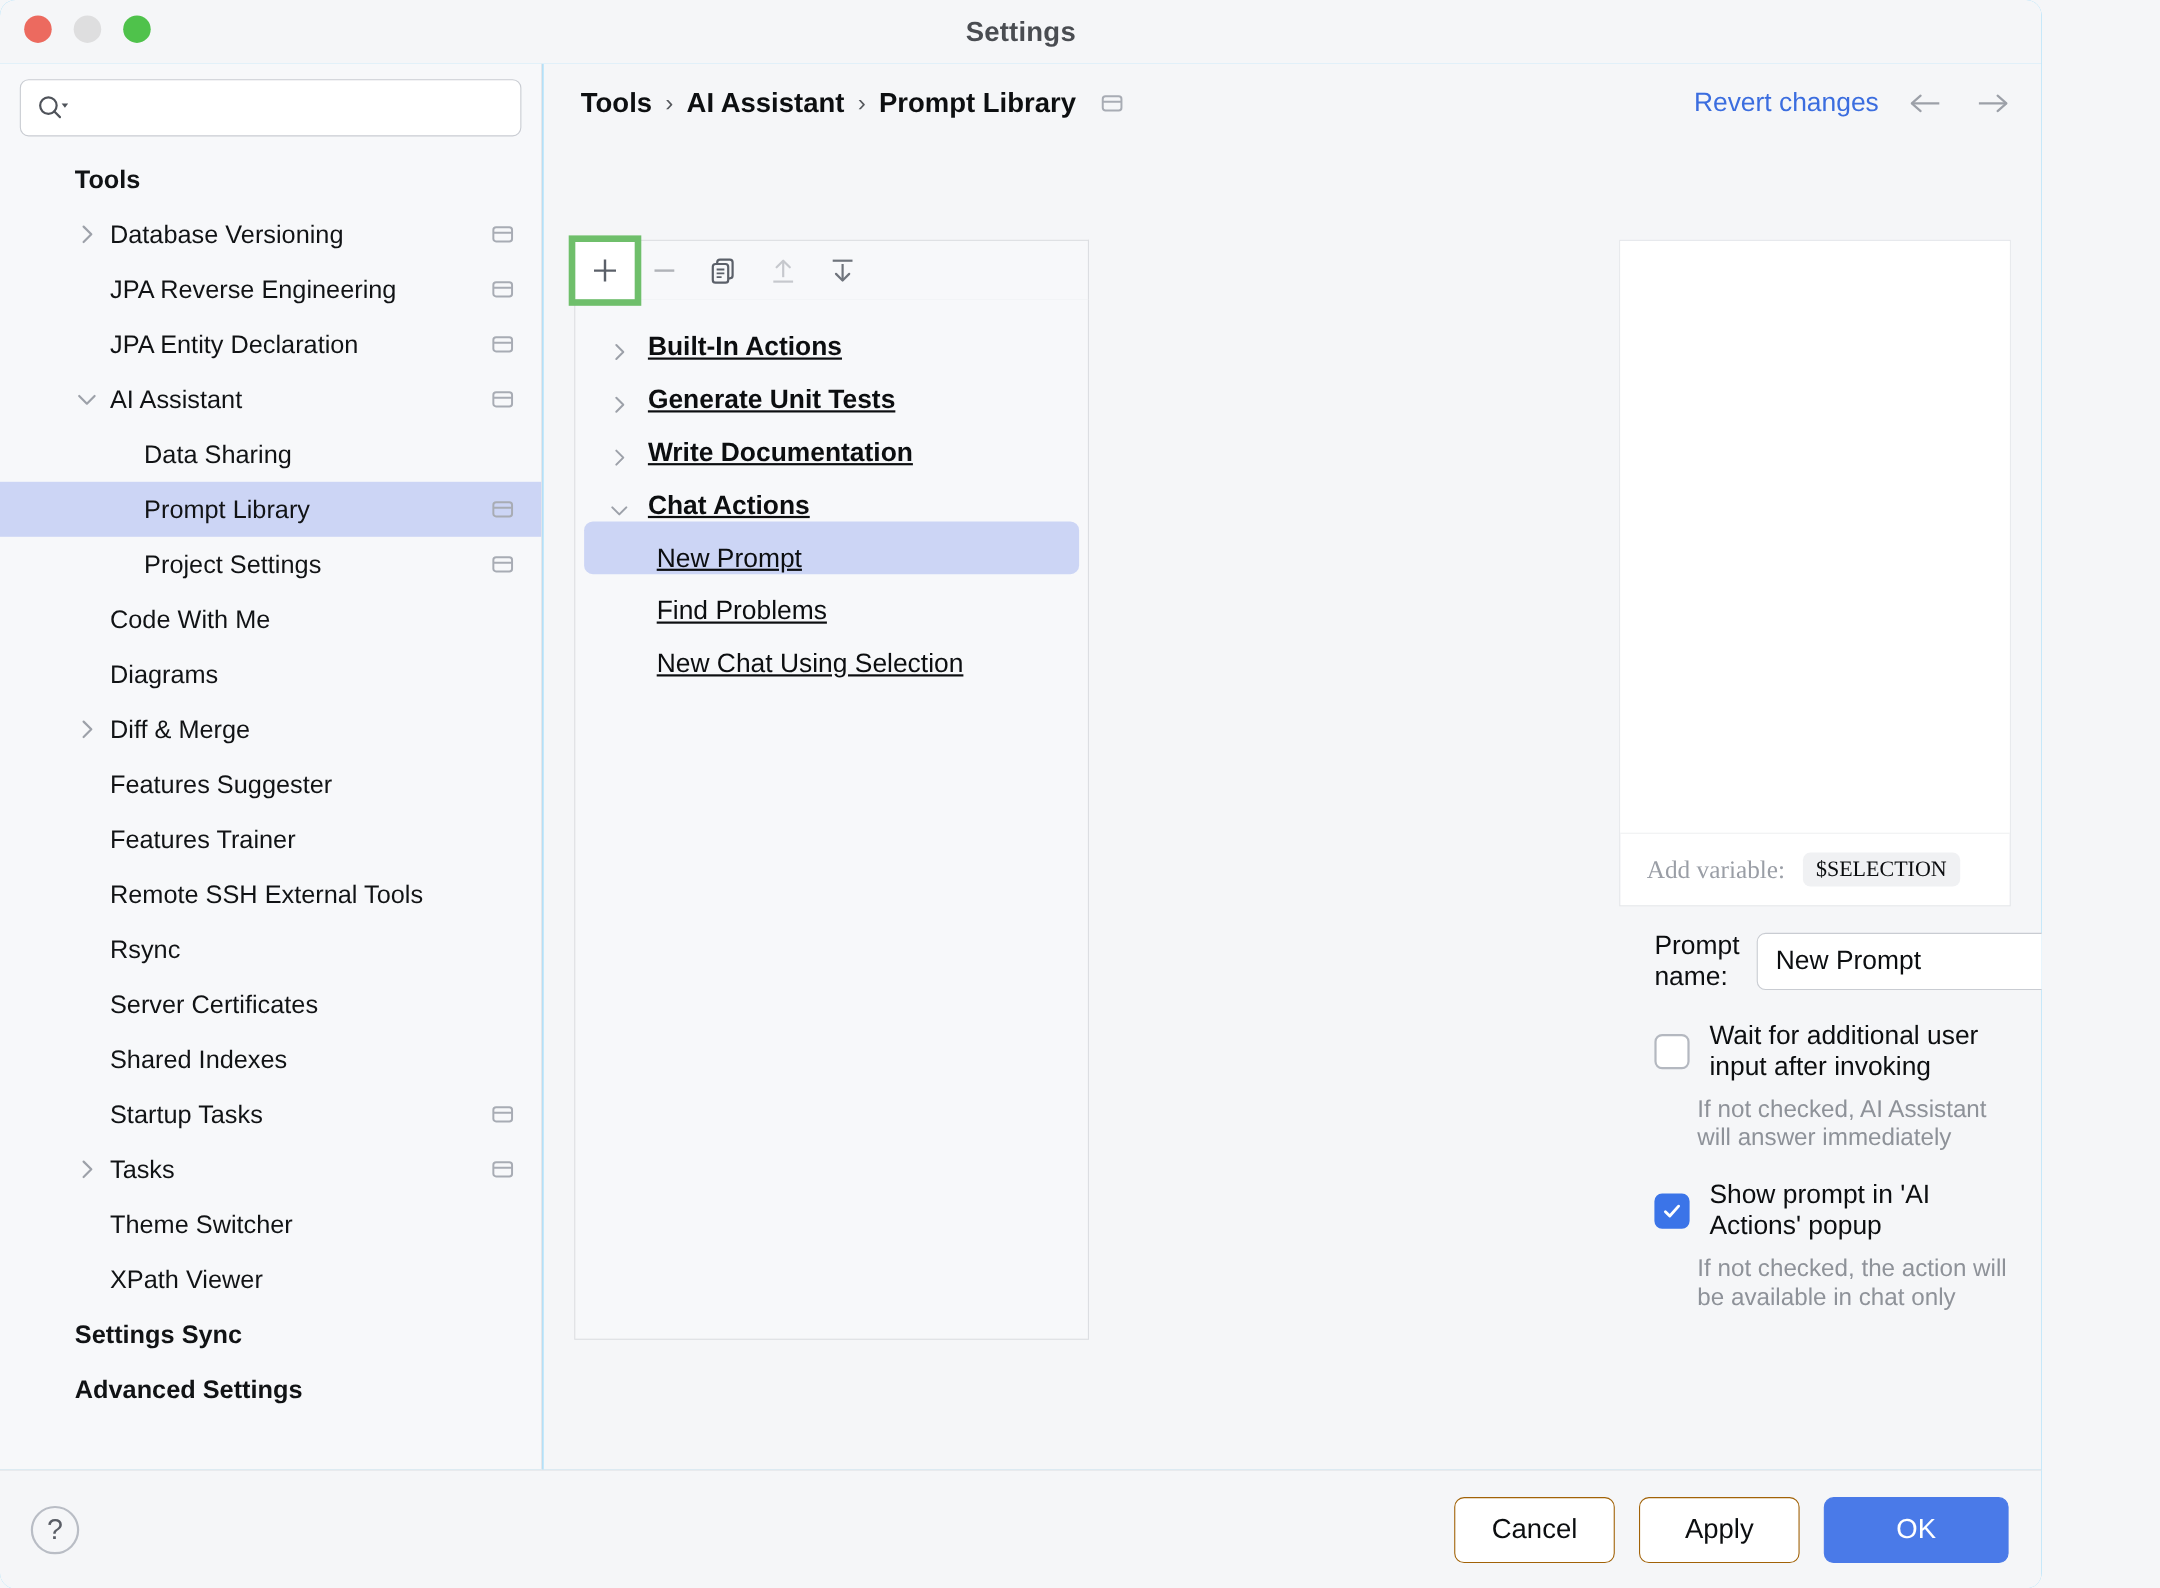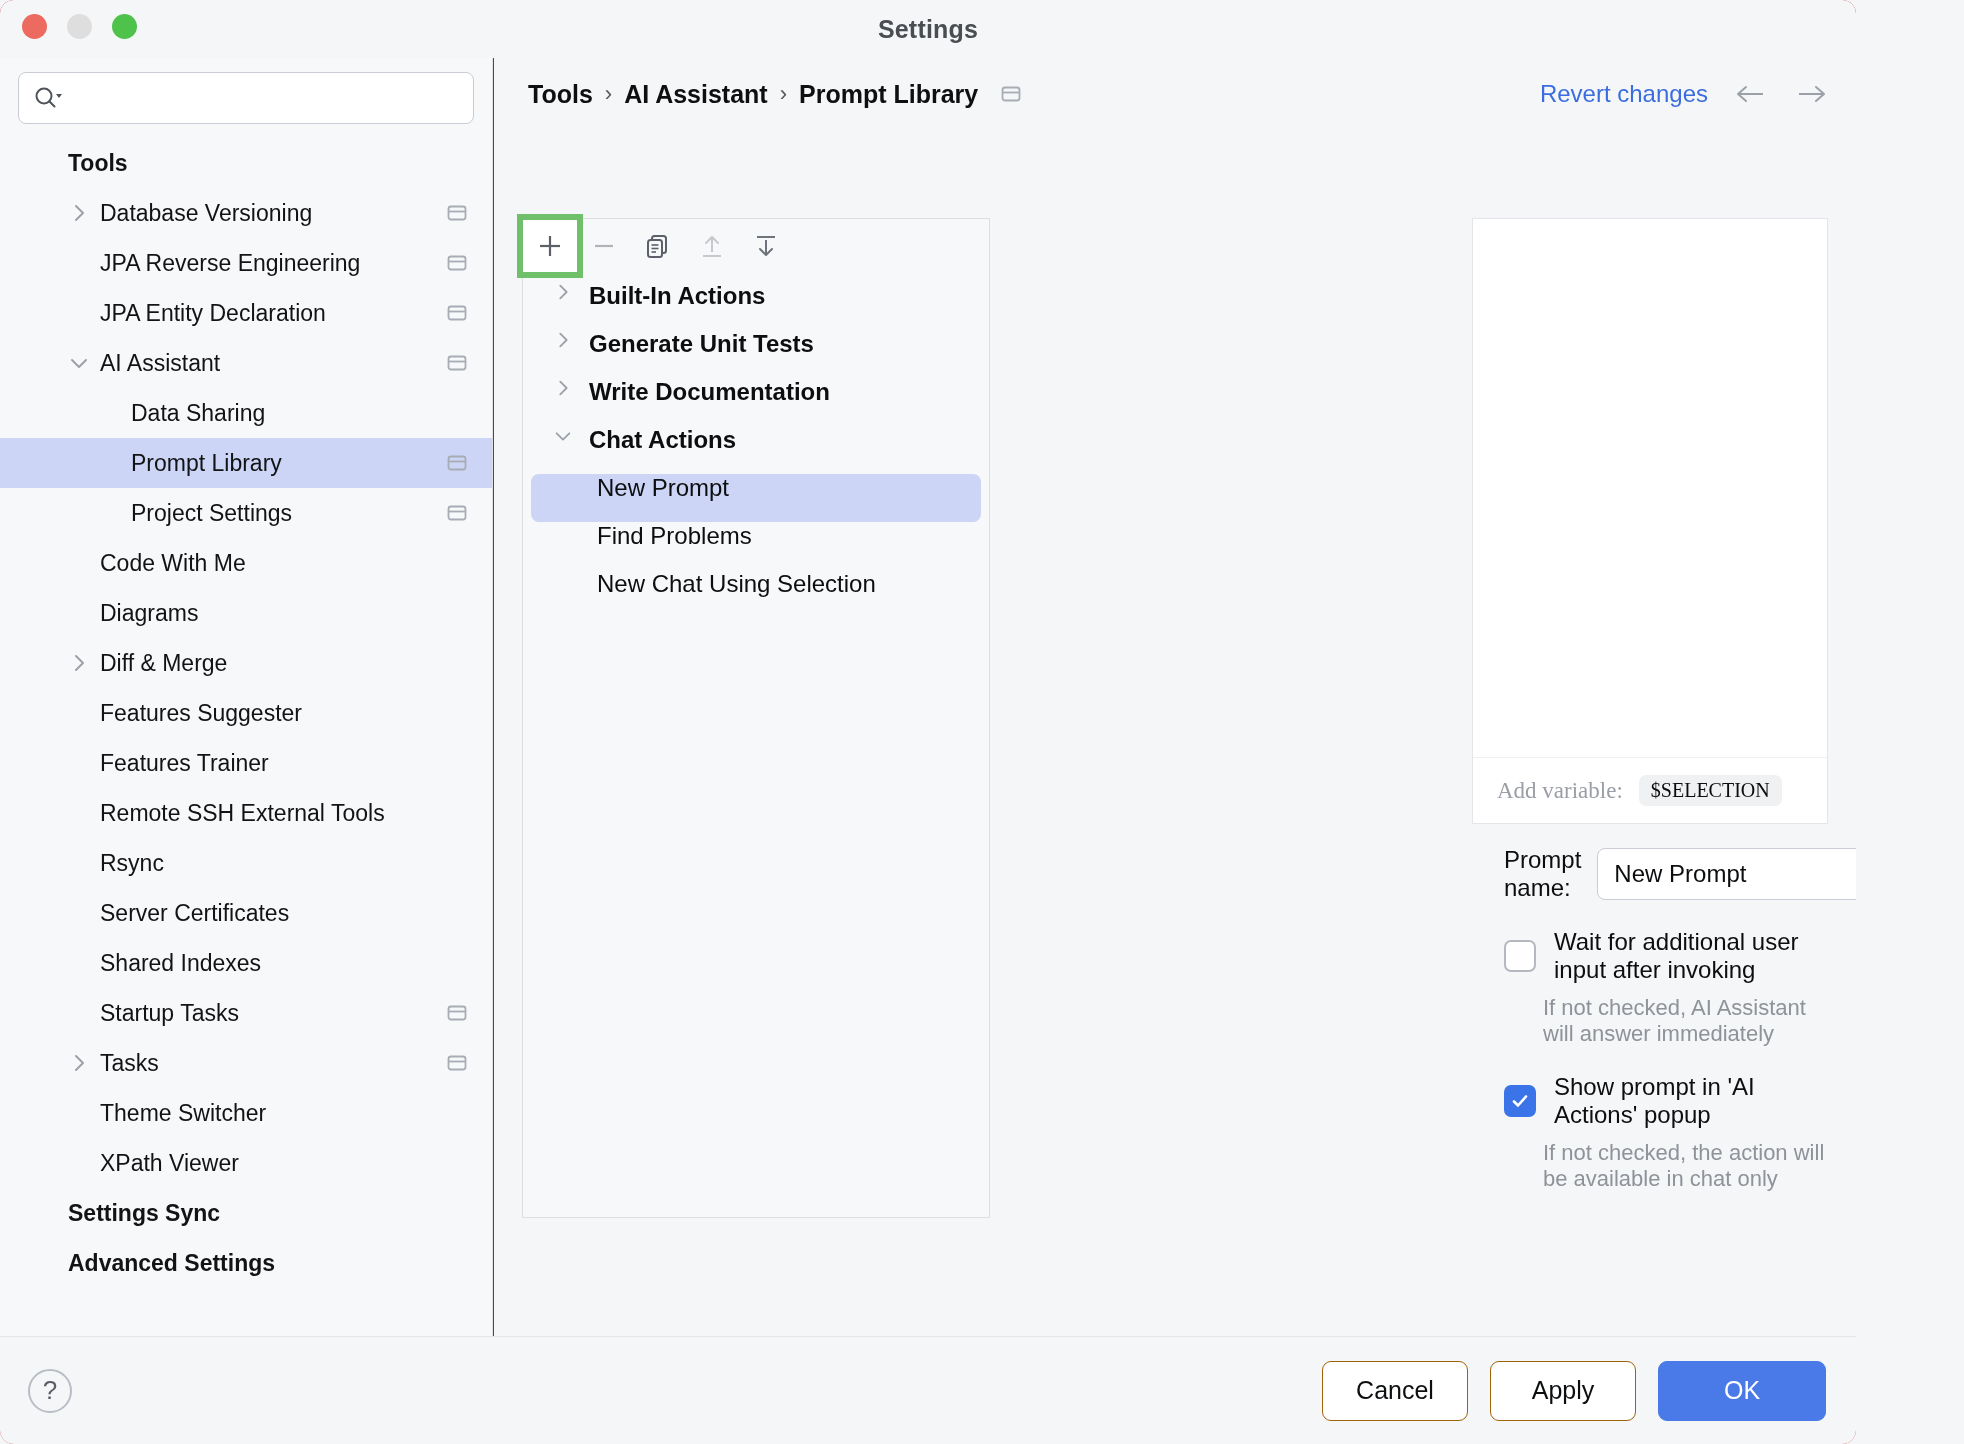--- a/index.html
+++ b/index.html
@@ -5,21 +5,21 @@
   * { box-sizing: border-box; margin: 0; padding: 0; }
   html, body {
     width: 1964px; height: 1444px;
     font-family: "Liberation Sans", sans-serif;
     background: #f5f6f8;
     overflow: hidden;
   }
   .window {
     position: relative;
     width: 1856px; height: 1444px;
-    background: #b91c1c;
+    background: #7dd3fc;
     border-radius: 14px;
     overflow: hidden;
   }
 
   
   .titlebar {
     position: absolute; top: 0; left: 0; right: 0; height: 58px;
     background: #f5f6f8;
     display: flex; align-items: center;
   }
@@ -108,23 +108,23 @@
   .tb-btn.disabled { opacity: .45; cursor: default; }
   .tb-btn svg { display: block; }
 
   .tree-body {
     position: absolute; left: 28px; top: 213px; width: 468px; bottom: 118px;
     background: #f7f8fa; border: 1px solid #dcdee2;
     overflow: hidden; padding-top: 10px;
   }
   .node {
     position: relative; height: 48px;
-    display: flex; align-items: flex-start;
+    display: flex; align-items: flex-end;
     font-size: 24px; color: #0c0e10;
-    margin: 0 8px; border-radius: 8px;
+    margin: 0 8px; border-radius: 8px; text-decoration: underline;
   }
   .node.group { font-weight: bold; }
   .node.leaf { padding-left: 66px; }
   .node.group .ntxt { margin-left: 58px; }
   .node .narrow { position: absolute; left: 22px; width: 20px; height: 20px; }
   .node.sel { background: #ccd5f5; }
 
   
   .editor {
     position: absolute; left: 978px; top: 160px; right: 28px; height: 606px;

